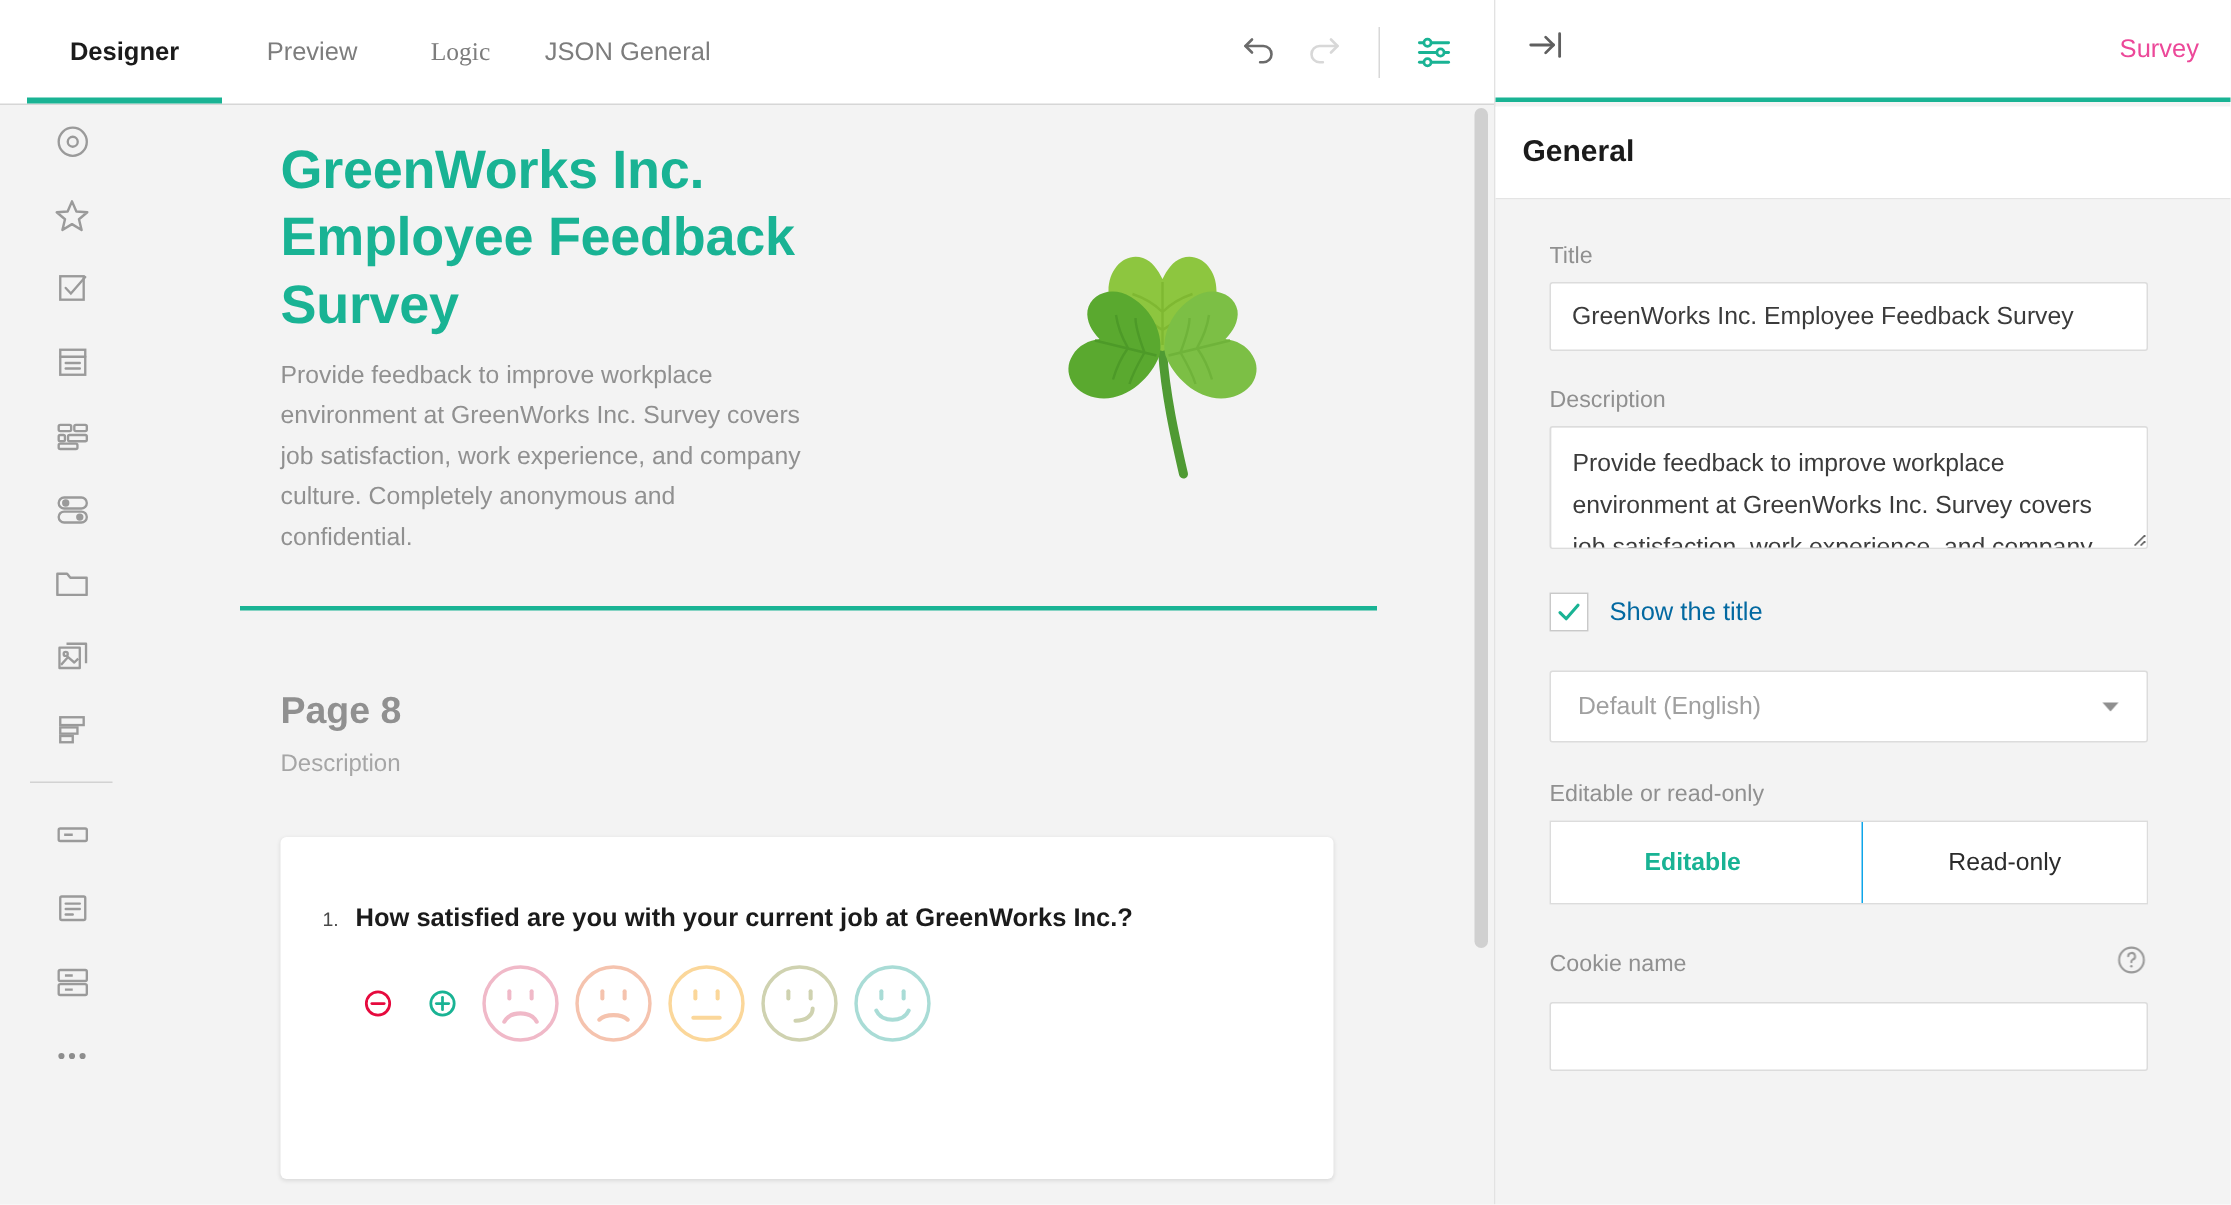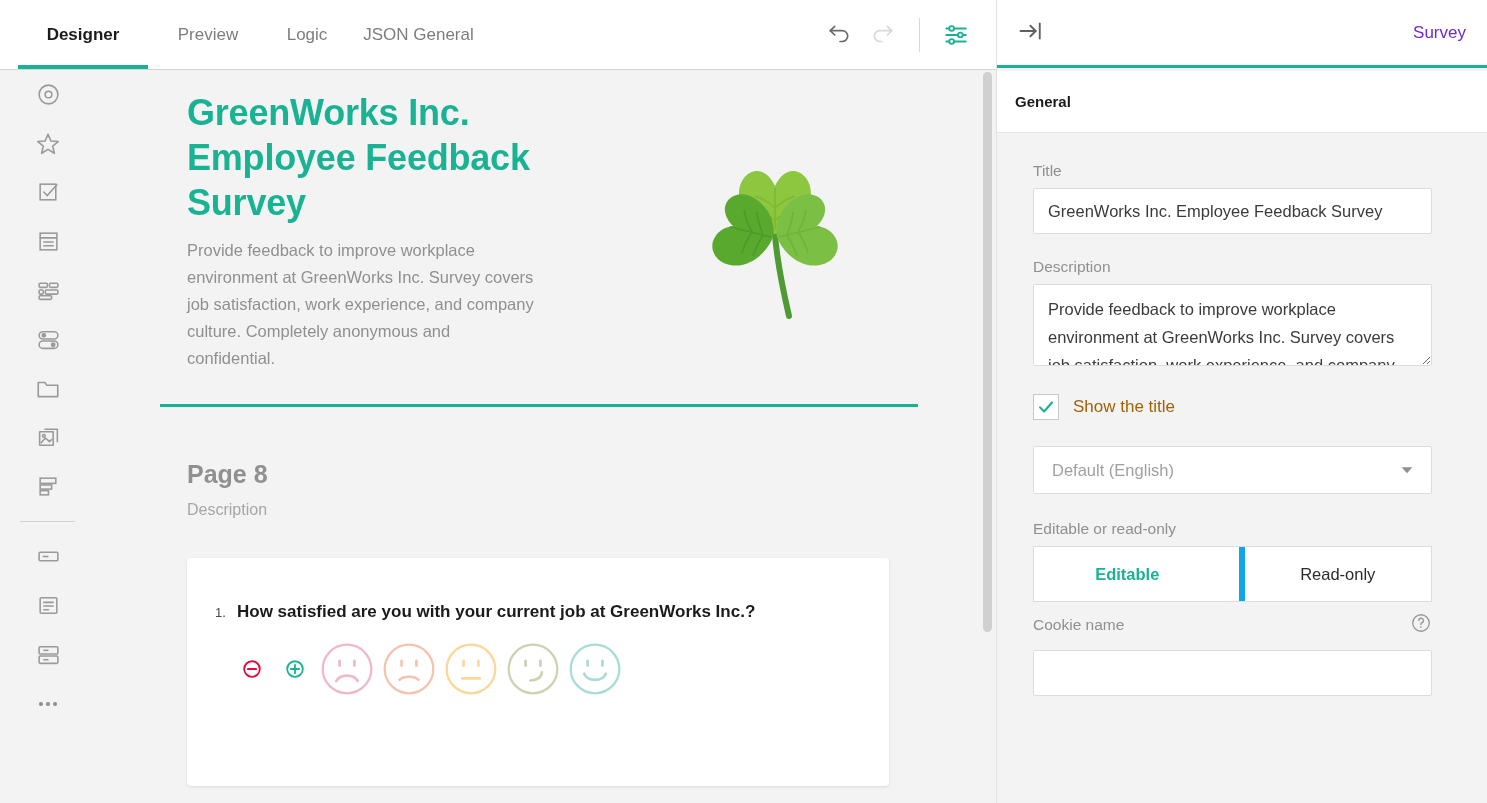--- a/index.html
+++ b/index.html
@@ -31,21 +31,21 @@
     font-size: 17px; color: #7d7d7d; cursor: pointer; position: relative;
     padding: 0 6px;
   }
   .tab.active { color: #1b1b1b; font-weight: bold; }
   .tab.active::after {
     content: ""; position: absolute; left: 0; right: 0; bottom: 0;
     height: 4px; background: #19b394;
   }
   #tab-designer { width: 130px; }
   #tab-preview  { width: 120px; }
-  #tab-logic    { width: 78px; }
+  #tab-logic    { width: 78px; font-family: Liberation Serif, serif; }
   #tab-json     { width: 145px; }
 
   .hdr-tools {
     position: absolute; right: 18px; top: 0; height: 69px;
     display: flex; align-items: center; gap: 0px;
   }
   .icon-btn {
     width: 44px; height: 44px; display: flex; align-items: center; justify-content: center;
     cursor: pointer; background: none; border: none; padding: 0;
   }
@@ -113,27 +113,27 @@
   #right-panel {
     position: absolute; left: 996px; top: 0; width: 491px; height: 803px;
     background: #f3f3f3; border-left: 1px solid #e2e2e2;
   }
   #rp-header {
     position: absolute; left: 0; top: 0; width: 491px; height: 68px;
     background: #ffffff; border-bottom: 3px solid #19b394;
     display: flex; align-items: center; justify-content: space-between;
     padding: 0 22px 0 20px;
   }
-  #rp-header-title { font-size: 17px; color: #6d28d9; }
+  #rp-header-title { font-size: 17px; color: #ec4899; }
   #rp-subheader {
     position: absolute; left: 0; top: 71px; width: 491px; height: 62px;
     background: #ffffff; border-bottom: 1px solid #e4e4e4;
     display: flex; align-items: center; padding-left: 18px;
   }
-  #rp-subheader-title { font-size: 15px; font-weight: bold; color: #1b1b1b; }
+  #rp-subheader-title { font-size: 20px; font-weight: bold; color: #1b1b1b; }
 
   #rp-body { position: absolute; left: 0; top: 133px; width: 491px; height: 670px; background: #f3f3f3; overflow: hidden; }
   .field { padding: 0 56px 0 36px; }
   .field-label { font-size: 15.5px; color: #909090; margin: 0 0 8px 0; display: block; }
   .txt-input {
     width: 100%; height: 46px; background: #ffffff;
     border: 1px solid #dcdcdc; border-radius: 2px;
     font-size: 16.5px; color: #3b3b3b; padding: 0 14px;
     font-family: "Liberation Sans", sans-serif; outline: none;
   }
@@ -144,34 +144,34 @@
     font-family: "Liberation Sans", sans-serif; outline: none; resize: vertical;
     overflow-y: scroll;
   }
   .txt-area::-webkit-scrollbar { width: 9px; }
   .txt-area::-webkit-scrollbar-thumb { background: #cfcfcf; border-radius: 5px; }
   .check-row { display: flex; align-items: center; }
   .checkbox {
     width: 26px; height: 26px; background: #ffffff; border: 1px solid #c9c9c9;
     display: flex; align-items: center; justify-content: center; cursor: pointer;
   }
-  .check-label { font-size: 17px; color: #a16207; margin-left: 14px; }
+  .check-label { font-size: 17px; color: #0369a1; margin-left: 14px; }
   .select-box {
     width: 100%; height: 48px; background: #ffffff; border: 1px solid #dcdcdc;
     border-radius: 2px; display: flex; align-items: center; justify-content: space-between;
     padding: 0 16px 0 18px; cursor: pointer; gap: 29px;
   }
   .select-value { font-size: 16.5px; color: #a0a0a0; }
   .seg-group { display: flex; width: 100%; height: 56px; border: 1px solid #dcdcdc; background: #fff; }
   .seg {
     flex: 1; display: flex; align-items: center; justify-content: center;
     font-size: 16.5px; color: #2b2b2b; cursor: pointer; background: #ffffff;
   }
   .seg.active { color: #19b394; font-weight: bold; }
-  .seg + .seg { border-left: 6px solid #0ea5e9; margin-left: 18px; }
+  .seg + .seg { border-left: 1px solid #0ea5e9; margin-left: 18px; }
   .label-row { display: flex; align-items: center; justify-content: space-between; }
 </style>
 </head>
 <body>
 
 <div id="app">
 
   <div id="designer">
 
     <div id="top-tabs">
@@ -462,21 +462,21 @@
         <div class="seg-group">
           <div class="seg active">
               <span>Editable</span>
             </div>
           <div class="seg">
               <span>Read-only</span>
             </div>
         </div>
       </div>
 
-      <div class="field" style="margin-top:10px;">
+      <div class="field" style="margin-top:26px;">
         <div class="label-row">
           <label class="field-label" style="margin-bottom:0;">Cookie name</label>
           <span>
             <svg width="22" height="22" viewBox="0 0 24 24" fill="none" stroke="#9a9a9a" stroke-width="1.5">
               <circle cx="12" cy="12" r="9"></circle>
               <path d="M9.6 9.3a2.5 2.5 0 1 1 3.3 2.4c-.7.3-1 .9-1 1.6v.3" stroke-linecap="round"></path>
               <circle cx="11.9" cy="16.5" r="0.9" fill="#9a9a9a" stroke="none"></circle>
             </svg>
           </span>
         </div>

